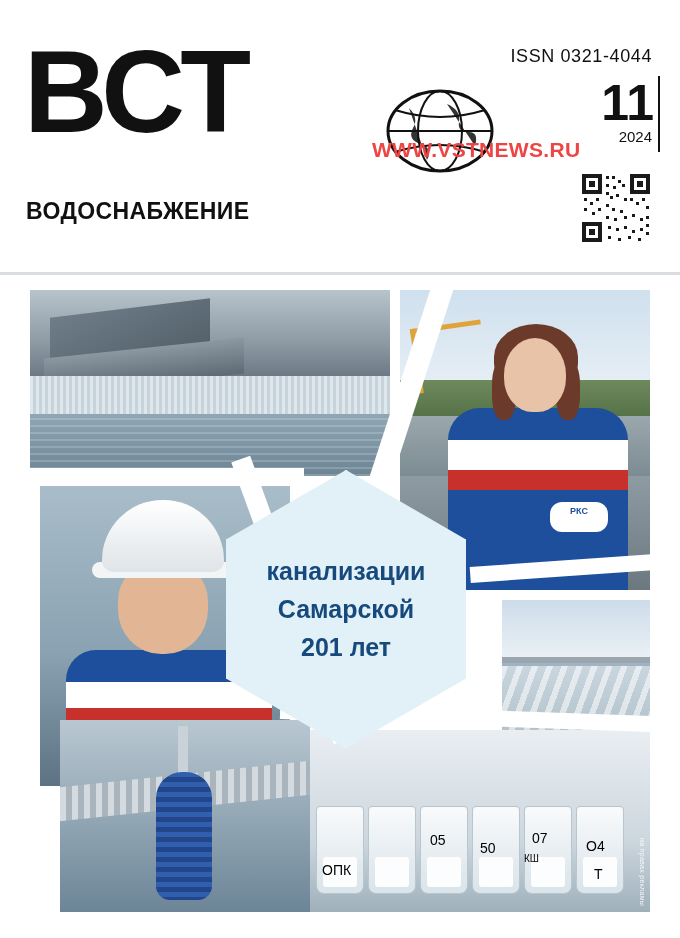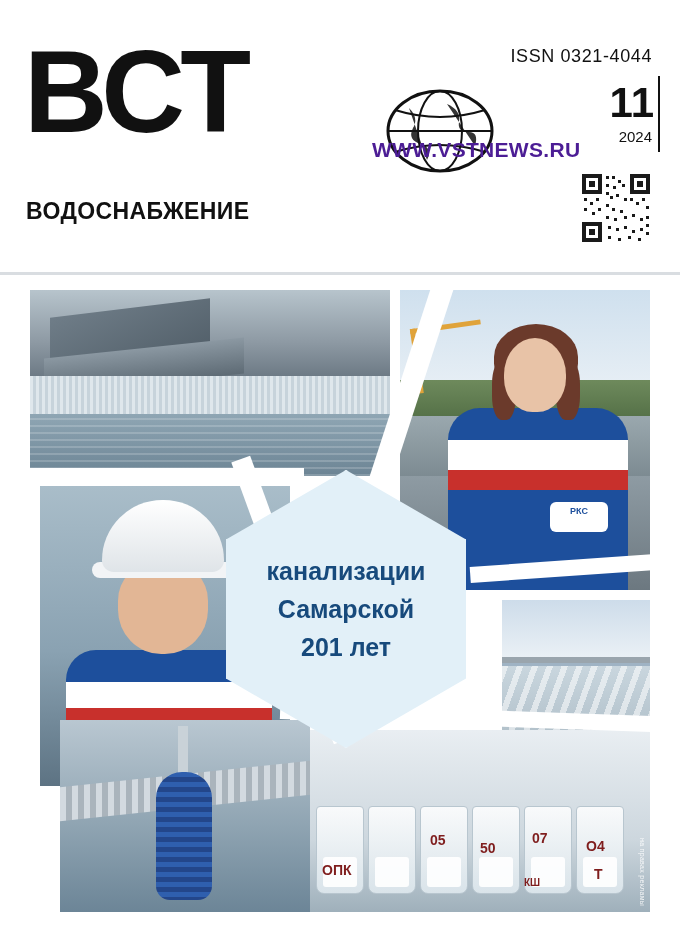--- a/index.html
+++ b/index.html
@@ -69,28 +69,28 @@
     height: 86px;
   }
   .site-url {
     position: absolute;
     left: 372px;
     top: 138px;
     width: 200px;
     text-align: center;
     font-size: 21px;
     font-weight: bold;
-    color: #4c1d95;
+    color: #ef4444;
     letter-spacing: 0.3px;
   }
   .issue-number {
     position: absolute;
     right: 26px;
     top: 82px;
-    font-size: 42px;
+    font-size: 50px;
     font-weight: bold;
     color: #111;
     line-height: 42px;
   }
   .issue-year {
     position: absolute;
     right: 28px;
     top: 128px;
     font-size: 15px;
     color: #111;
@@ -169,21 +169,21 @@
      border-radius:40%; background:#6b3a2b; }
   #photo-woman .hair3 { position:absolute; left:156px; top:70px; width:24px; height:60px;
      border-radius:40%; background:#6b3a2b; }
   #photo-woman .torso { position:absolute; left:48px; top:118px; width:180px; height:182px;
      background:#1d4f9c; border-radius:32px 32px 0 0; }
   #photo-woman .stripe-w { position:absolute; left:48px; top:150px; width:180px; height:30px;
      background:#ffffff; }
   #photo-woman .stripe-r { position:absolute; left:48px; top:180px; width:180px; height:20px;
      background:#c8302c; }
   #photo-woman .badge-rks { position:absolute; left:150px; top:212px; width:58px; height:30px;
-     background:#ffffff; border-radius:6px; }
+     background:#ffffff; border-radius:12px; }
   #photo-woman .badge-rks span { display:block; font-size:9px; font-weight:bold; color:#1d4f9c;
      text-align:center; line-height:11px; padding-top:4px; }
 
   
   #photo-man { left: 10px; top: 196px; width: 250px; height: 300px; }
   #photo-man .bg3 { position:absolute; left:0; top:0; width:100%; height:100%;
      background: linear-gradient(180deg,#a9bdc9 0%, #8aa2b2 55%, #5d7383 100%); }
   #photo-man .helmet { position:absolute; left:62px; top:14px; width:122px; height:72px;
      border-radius:62px 62px 12px 12px; background: linear-gradient(180deg,#ffffff,#dfe4e8); }
   #photo-man .brim { position:absolute; left:52px; top:76px; width:142px; height:16px;
@@ -207,21 +207,21 @@
 
   
   #photo-lab { left: 276px; top: 440px; width: 344px; height: 182px; }
   #photo-lab .l-bg { position:absolute; left:0; top:0; width:100%; height:100%;
      background: linear-gradient(180deg,#e9eef2 0%, #cdd7de 60%, #9fb0bb 100%); }
   #photo-lab .flask { position:absolute; bottom:18px; width:46px; height:86px;
      background: linear-gradient(180deg, rgba(255,255,255,.85), rgba(220,230,236,.95));
      border:1px solid #b8c6cf; border-radius:4px 4px 8px 8px; }
   #photo-lab .flask i { position:absolute; left:6px; bottom:6px; right:6px; height:30px;
      background: rgba(255,255,255,.9); border-radius:3px; font-style: normal; }
-  #photo-lab .lbl { position:absolute; font-size:14px; color:#7f1d1d; font-weight:bold; }
+  #photo-lab .lbl { position:absolute; font-size:14px; color:#000000; font-weight:normal; }
   .lab-credit {
     position: absolute;
     right: 4px;
     bottom: 6px;
     font-size: 7px;
     color: #ffffff;
     writing-mode: vertical-rl;
     letter-spacing: .3px;
     opacity: .9;
   }
@@ -419,21 +419,21 @@
       <div class="flask" style="left:218px;">
           <i></i>
         </div>
       <div class="flask" style="left:270px;">
           <i></i>
         </div>
       <div class="lbl" style="left:16px; bottom:34px;">ОПК</div>
       <div class="lbl" style="left:124px; bottom:64px;">05</div>
       <div class="lbl" style="left:174px; bottom:56px;">50</div>
       <div class="lbl" style="left:226px; bottom:66px;">07</div>
-      <div class="lbl" style="left:218px; bottom:24px; font-size:10px;text-align:right;">КШ</div>
+      <div class="lbl" style="left:218px; bottom:48px; font-size:10px;text-align:right;">КШ</div>
       <div class="lbl" style="left:280px; bottom:58px;">О4</div>
       <div class="lbl" style="left:288px; bottom:30px;">Т</div>
       <div class="lab-credit">на правах рекламы</div>
     </div>
 
     <div class="ph" id="photo-brush">
       <div class="b-bg"></div>
       <div class="walk"></div>
       <div class="rod"></div>
       <div class="brush"></div>

